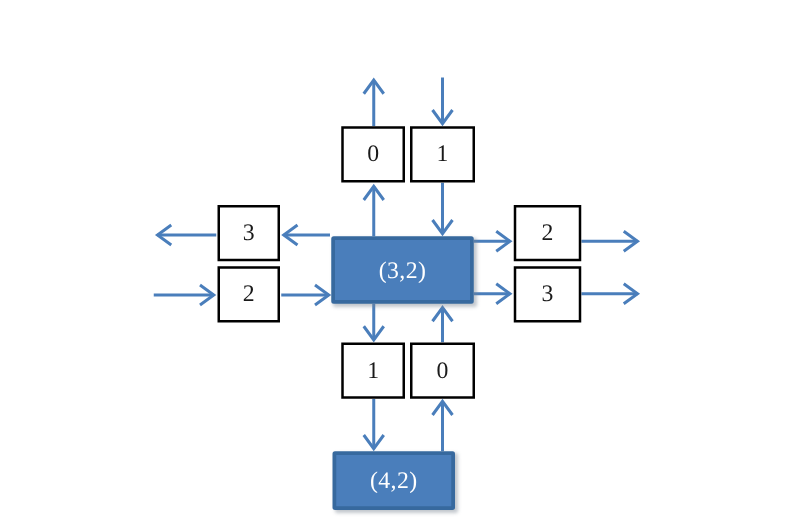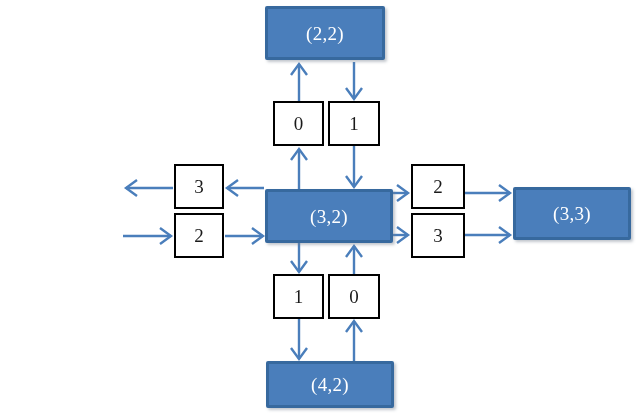--- a/index.html
+++ b/index.html
@@ -85,24 +85,22 @@
       <line x1="299" y1="243" x2="299" y2="272" stroke="#4A7EBB" stroke-width="2.4"></line>
       <polyline points="291,261 299,272 307,261" fill="none" stroke="#4A7EBB" stroke-width="2.4" stroke-linecap="butt" stroke-linejoin="miter"></polyline>
       <line x1="354" y1="274" x2="354" y2="246" stroke="#4A7EBB" stroke-width="2.4"></line>
       <polyline points="346,257 354,246 362,257" fill="none" stroke="#4A7EBB" stroke-width="2.4" stroke-linecap="butt" stroke-linejoin="miter"></polyline>
       <line x1="299" y1="319" x2="299" y2="359" stroke="#4A7EBB" stroke-width="2.4"></line>
       <polyline points="291,348 299,359 307,348" fill="none" stroke="#4A7EBB" stroke-width="2.4" stroke-linecap="butt" stroke-linejoin="miter"></polyline>
       <line x1="354" y1="361" x2="354" y2="321" stroke="#4A7EBB" stroke-width="2.4"></line>
       <polyline points="346,332 354,321 362,332" fill="none" stroke="#4A7EBB" stroke-width="2.4" stroke-linecap="butt" stroke-linejoin="miter"></polyline>
     </svg>
 
-  <div class="node" style="left: 265px; top: 6px; width: 120px; height: 54px;">(2,2)</div>
-  <div class="node" style="left: 265px; top: 189px; width: 128px; height: 54px;">(3,2)</div>
-  <div class="node" style="left: 513px; top: 187px; width: 118px; height: 53px;">(3,3)</div>
-  <div class="node" style="left: 266px; top: 361px; width: 128px; height: 47px;">(4,2)</div>
+  <div class="node" style="left: 265px; top: 189px; width: 114px; height: 54px;">(3,2)</div>
+  <div class="node" style="left: 266px; top: 361px; width: 98px; height: 47px;">(4,2)</div>
 
   <div class="port" style="left: 273px; top: 101px; width: 51px; height: 45px;">0</div>
   <div class="port" style="left: 328px; top: 101px; width: 52px; height: 45px;">1</div>
   <div class="port" style="left: 174px; top: 164px; width: 50px; height: 45px;">3</div>
   <div class="port" style="left: 174px; top: 213px; width: 50px; height: 45px;">2</div>
   <div class="port" style="left: 411px; top: 164px; width: 54px; height: 45px;">2</div>
   <div class="port" style="left: 411px; top: 213px; width: 54px; height: 45px;">3</div>
   <div class="port" style="left: 273px; top: 274px; width: 51px; height: 45px;">1</div>
   <div class="port" style="left: 328px; top: 274px; width: 52px; height: 45px;">0</div>
 

